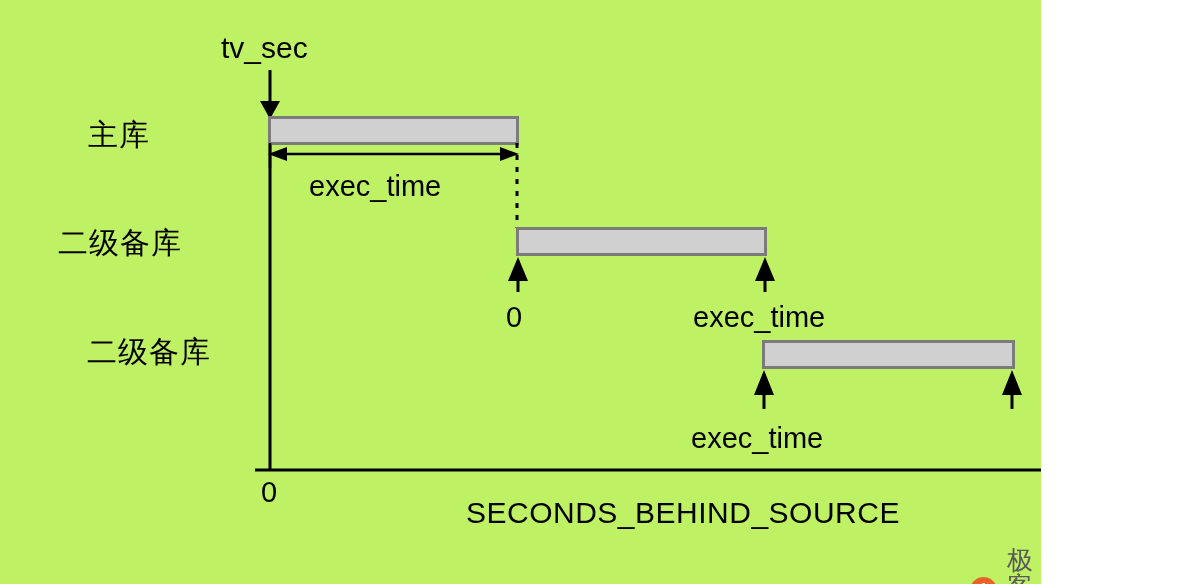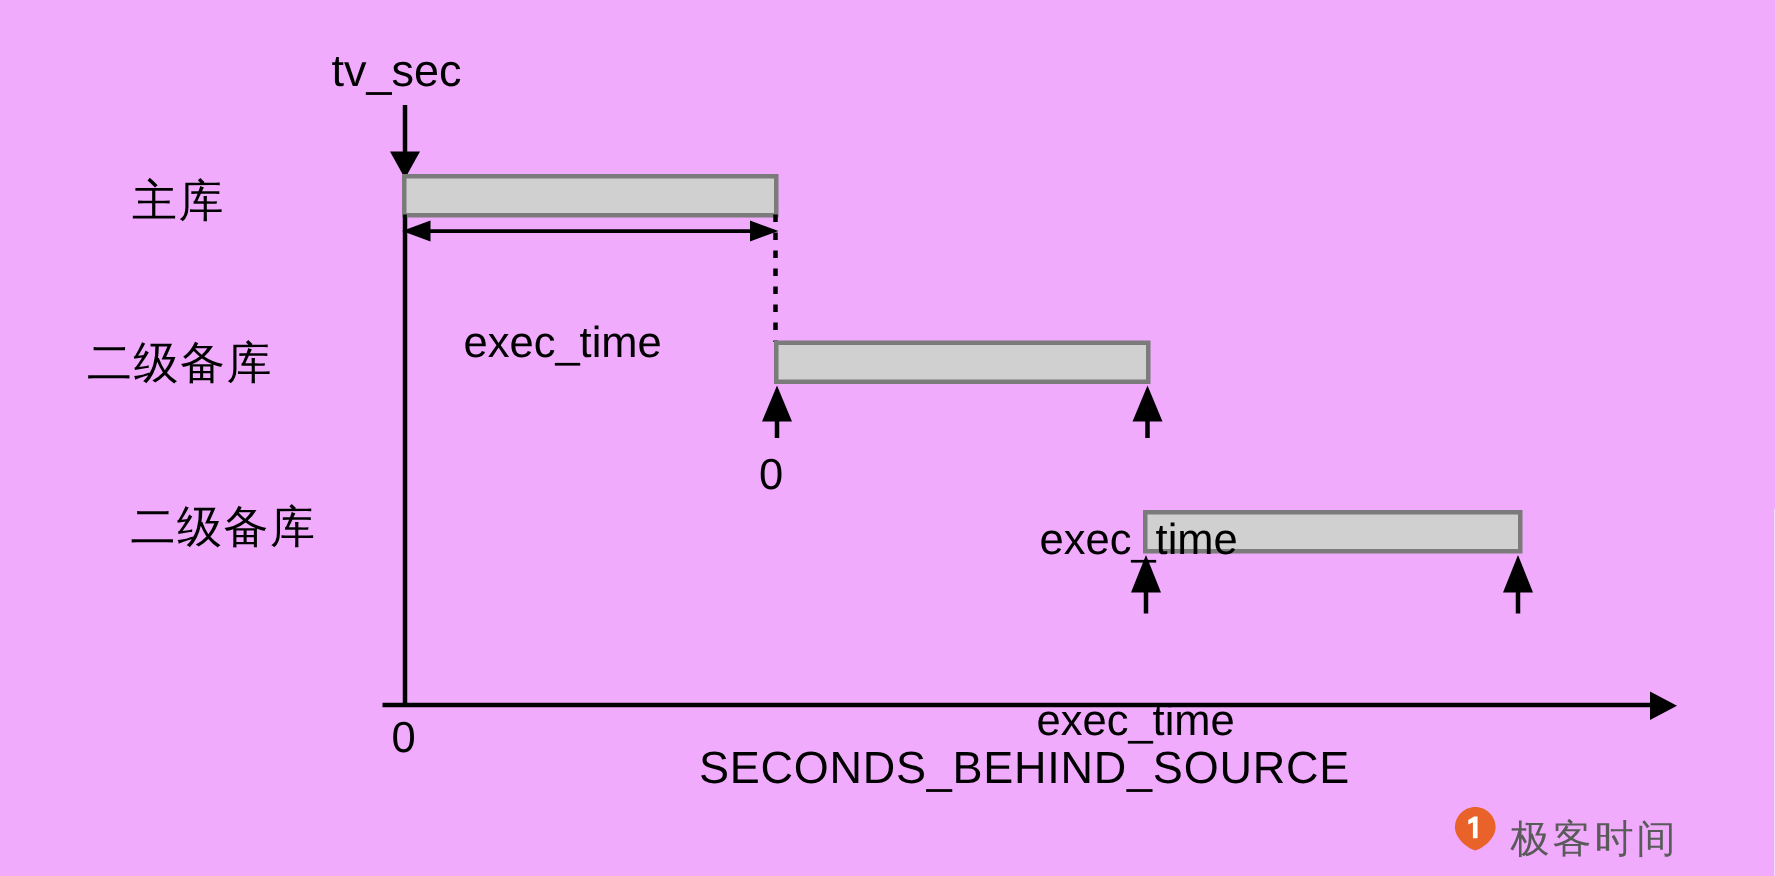--- a/index.html
+++ b/index.html
@@ -6,23 +6,23 @@
   html, body {
     margin: 0;
     padding: 0;
     background: #ffffff;
   }
   body {
     font-family: "Liberation Sans", "DejaVu Sans", sans-serif;
   }
   #canvas {
     position: relative;
-    width: 1183px;
+    width: 1041px;
     height: 584px;
-    background: #f0abfc;
+    background: #bef264;
     overflow: hidden;
   }
   svg.diagram {
     position: absolute;
     left: 0;
     top: 0;
     width: 1183px;
     height: 584px;
   }
   .lbl {
@@ -30,21 +30,20 @@
     white-space: nowrap;
     color: #000000;
     line-height: 1;
   }
   .row-label {
     font-size: 30px;
     letter-spacing: 1px;
   }
   .code-label {
     font-size: 29px;
-    margin-top: 43px;
   }
   .zero-label {
     font-size: 29px;
   }
   .tv-label {
     font-size: 30px;
   }
   .axis-title {
     font-size: 30px;
     letter-spacing: 0.5px;

